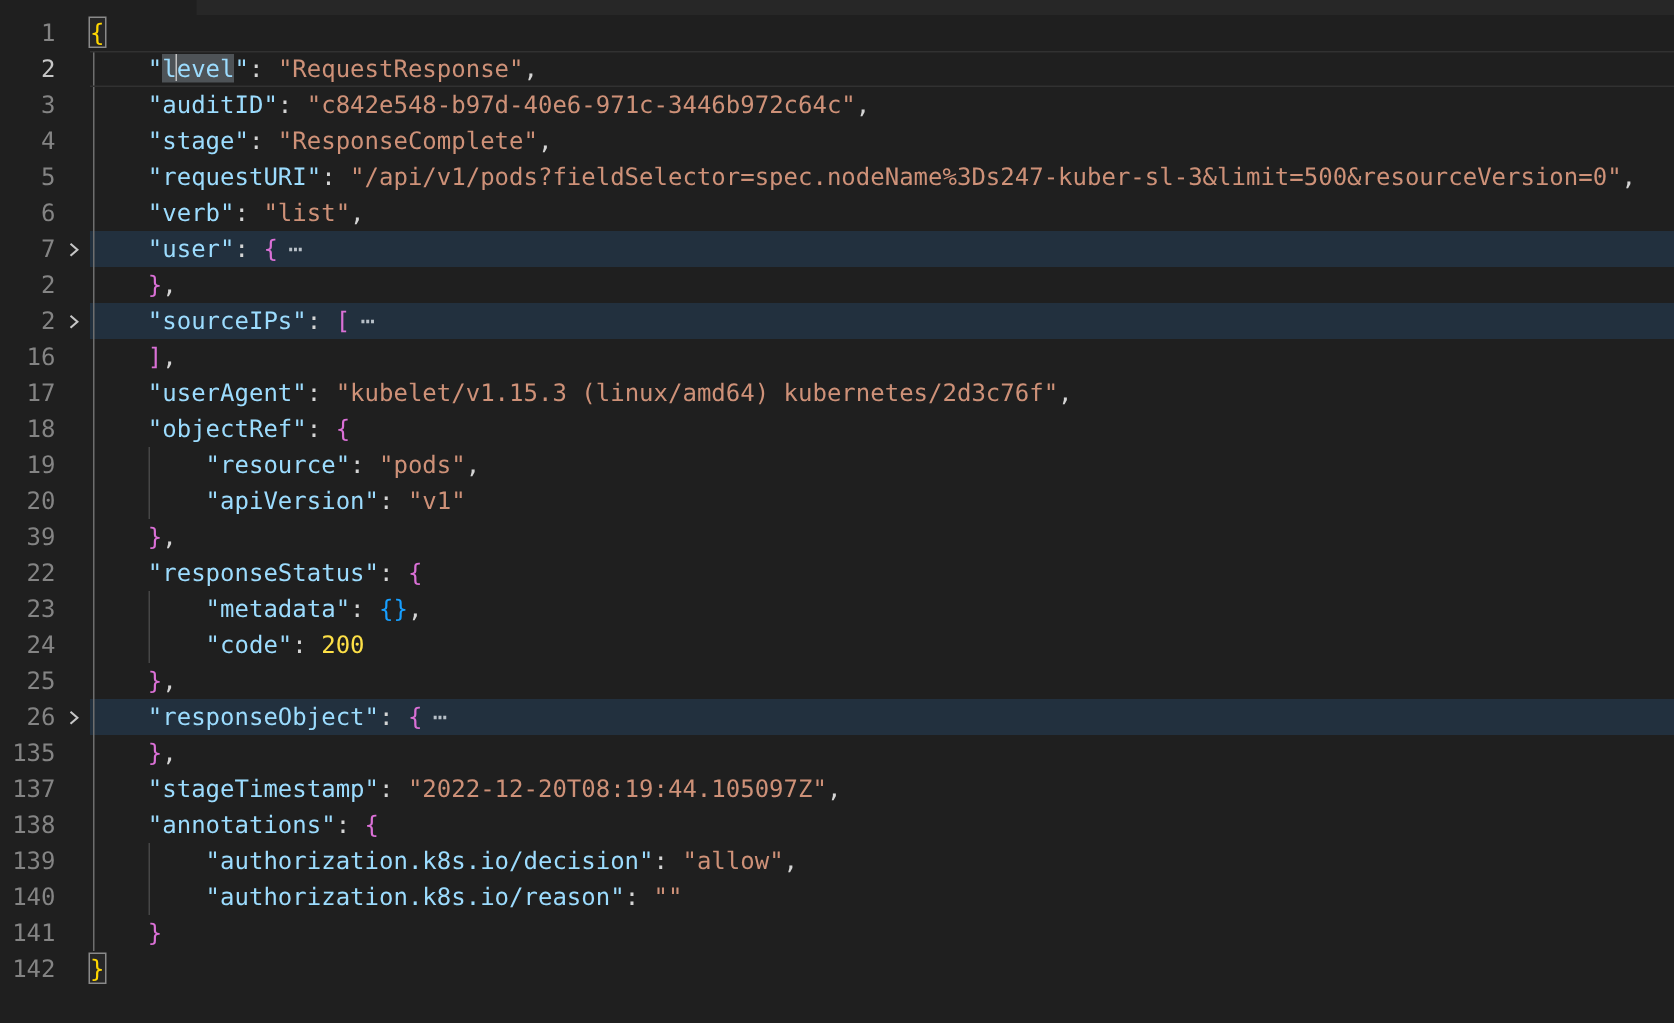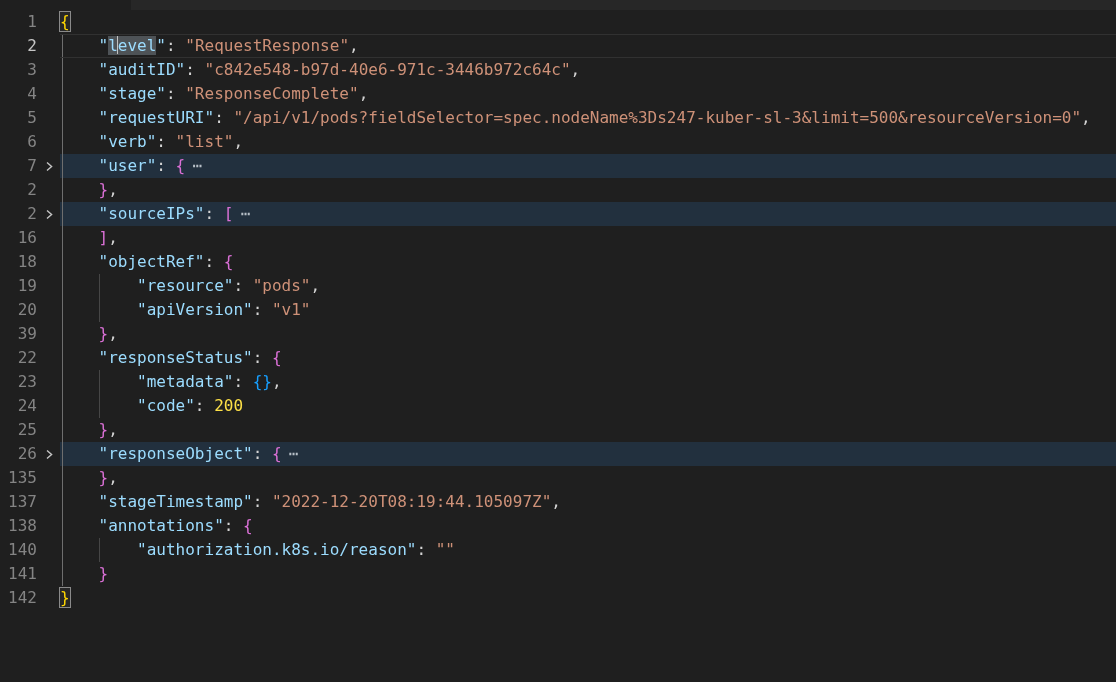--- a/index.html
+++ b/index.html
@@ -121,20 +121,27 @@
       </div>
       <div class="row">
         <div class="gutter">
           <div class="lnum">16</div>
           <div class="chev"></div>
         </div>
         <div class="code"><i class="guide g0"></i><span class="ws">    </span><span class="b2">]</span><span class="pun">,</span></div>
       </div>
       <div class="row">
         <div class="gutter">
+          <div class="lnum">17</div>
+          <div class="chev"></div>
+        </div>
+        <div class="code"><i class="guide g0"></i><span class="ws">    </span><span class="key">"userAgent"</span><span class="pun">: </span><span class="str">"kubelet/v1.15.3 (linux/amd64) kubernetes/2d3c76f"</span><span class="pun">,</span></div>
+      </div>
+      <div class="row">
+        <div class="gutter">
           <div class="lnum">18</div>
           <div class="chev"></div>
         </div>
         <div class="code"><i class="guide g0"></i><span class="ws">    </span><span class="key">"objectRef"</span><span class="pun">: </span><span class="b2">{</span></div>
       </div>
       <div class="row">
         <div class="gutter">
           <div class="lnum">19</div>
           <div class="chev"></div>
         </div>
@@ -209,20 +216,27 @@
       </div>
       <div class="row">
         <div class="gutter">
           <div class="lnum">138</div>
           <div class="chev"></div>
         </div>
         <div class="code"><i class="guide g0"></i><span class="ws">    </span><span class="key">"annotations"</span><span class="pun">: </span><span class="b2">{</span></div>
       </div>
       <div class="row">
         <div class="gutter">
+          <div class="lnum">139</div>
+          <div class="chev"></div>
+        </div>
+        <div class="code"><i class="guide g0"></i><i class="guide g1"></i><span class="ws">        </span><span class="key">"authorization.k8s.io/decision"</span><span class="pun">: </span><span class="str">"allow"</span><span class="pun">,</span></div>
+      </div>
+      <div class="row">
+        <div class="gutter">
           <div class="lnum">140</div>
           <div class="chev"></div>
         </div>
         <div class="code"><i class="guide g0"></i><i class="guide g1"></i><span class="ws">        </span><span class="key">"authorization.k8s.io/reason"</span><span class="pun">: </span><span class="str">""</span></div>
       </div>
       <div class="row">
         <div class="gutter">
           <div class="lnum">141</div>
           <div class="chev"></div>
         </div>

